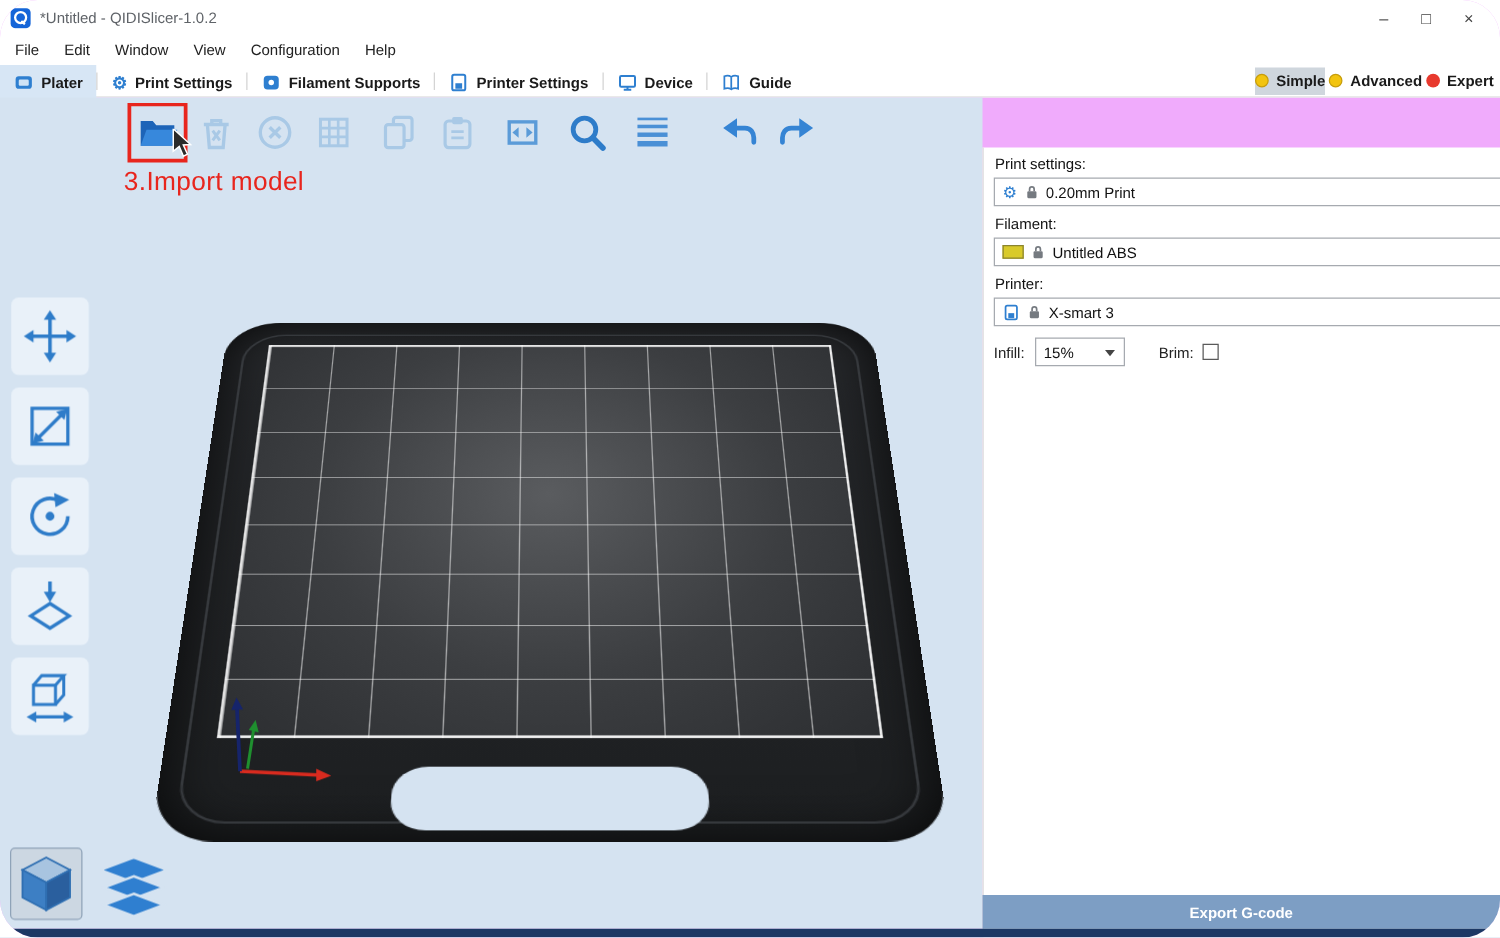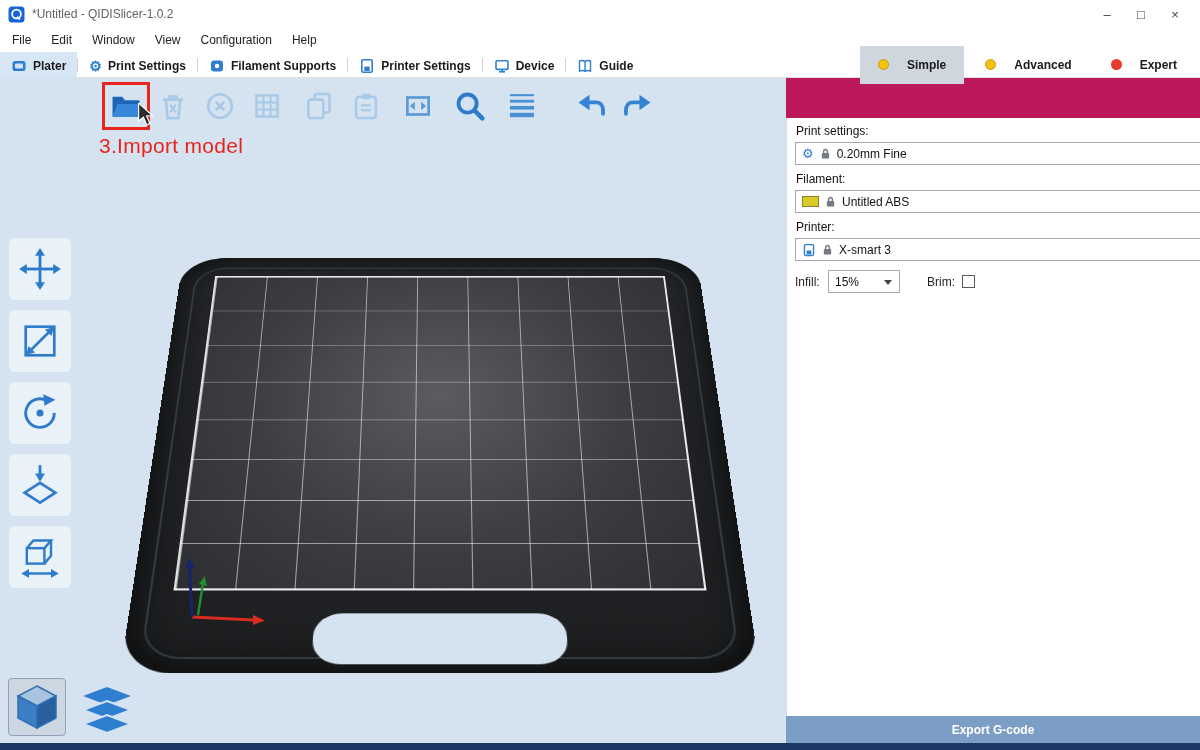--- a/index.html
+++ b/index.html
@@ -1,37 +1,37 @@
 <!DOCTYPE html>
 <html><head>
 <meta charset="utf-8">
 <style>
   * { margin:0; padding:0; box-sizing:border-box; }
   body { font-family:"Liberation Sans", sans-serif; background:#fff; }
-  #app { position:relative; width:1200px; height:750px; background:#be185d; overflow:hidden; font-size:12px; color:#222; }
+  #app { position:relative; width:1200px; height:750px; background:#f0abfc; overflow:hidden; font-size:12px; color:#222;border-radius:30px; }
 
   
   .titlebar { position:absolute; left:0; top:0; width:1200px; height:28px; background:#fff; display:flex; align-items:center; padding:0 8px; }
   .app-icon { width:17px; height:17px; margin-right:7px; flex:none; }
   .title-text { color:#5f6368; font-size:12px; }
   .win-controls { margin-left:auto; display:flex; }
   .win-btn { width:34px; height:26px; display:flex; align-items:center; justify-content:center; color:#444; font-size:13px; cursor:default; }
 
   
   .menubar { position:absolute; left:0; top:28px; width:1200px; height:24px; background:#fff; display:flex; align-items:stretch; padding-left:2px; }
   .menu-item { display:flex; align-items:center; padding:0 10px; color:#222; }
 
   
   .tabbar { position:absolute; left:0; top:52px; width:1200px; height:26px; background:#fff; display:flex; align-items:stretch; border-bottom:1px solid #e2e2e2; }
   .tab { display:flex; align-items:center; gap:6px; padding:14px 11px; font-weight:600; color:#1a1a1a; }
   .tab.selected { background:#d7e6f5; }
   .tab-sep { width:1px; height:14px; background:#d4d4d4; align-self:center; }
   .glyph-gear { color:#2e7fd0; font-size:14px; line-height:1; }
   .modes { margin-left:auto; display:flex; align-items:center; gap:3px; padding-right:5px; }
-  .mode { display:flex; align-items:center; gap:18px; height:38px; padding:0 18px; font-weight:700; color:#1a1a1a; }
+  .mode { display:flex; align-items:center; gap:6px; height:22px; padding:0 0; font-weight:700; color:#1a1a1a; }
   .mode.selected { background:#cfd6dd; }
   .mode-dot { width:11px; height:11px; border-radius:50%; }
   .dot-yellow { background:#f2c40f; border:1px solid #c79d0a; }
   .dot-red { background:#e8392e; border:1px solid #b52а22; }
 
   
   .viewport { position:absolute; left:0; top:78px; width:786px; height:665px; background:#d5e3f1; overflow:hidden; }
 
   
   .toolbar { position:absolute; left:106px; top:8px; display:flex; align-items:center; }
@@ -355,21 +355,21 @@
   <div class="sidebar">
 
     <div class="side-label first">Print settings:</div>
     <div class="combo-row">
       <div class="combo">
         <span class="glyph-gear">⚙</span>
         <svg width="11" height="13" viewBox="0 0 12 13">
           <rect x="2" y="6" width="8" height="6" rx="1" fill="#757a80"></rect>
           <path d="M4 6 V4.2 a2 2 0 0 1 4 0 V6" fill="none" stroke="#757a80" stroke-width="1.5"></path>
         </svg>
-        <span class="combo-text">0.20mm Fine</span>
+        <span class="combo-text">0.20mm Print</span>
       </div>
       <span class="gear-btn">⚙</span>
     </div>
 
     <div class="side-label">Filament:</div>
     <div class="combo-row">
       <div class="combo">
         <span class="swatch"></span>
         <svg width="11" height="13" viewBox="0 0 12 13">
           <rect x="2" y="6" width="8" height="6" rx="1" fill="#757a80"></rect>

